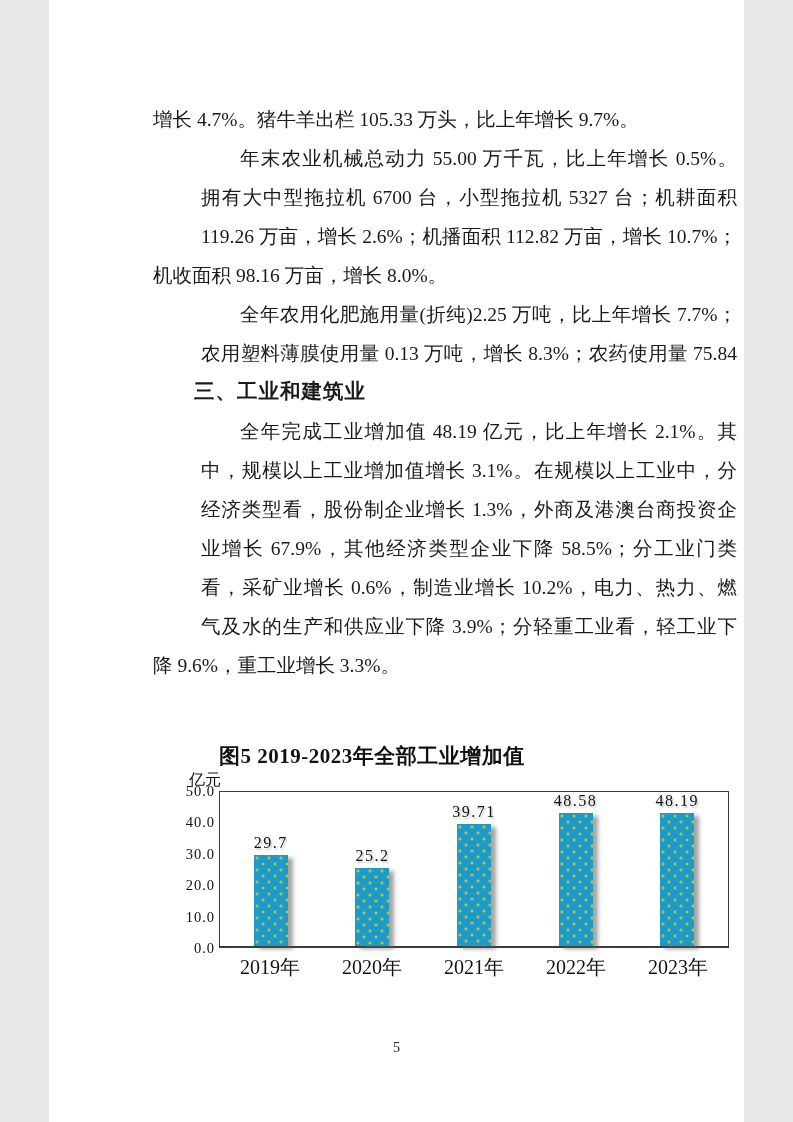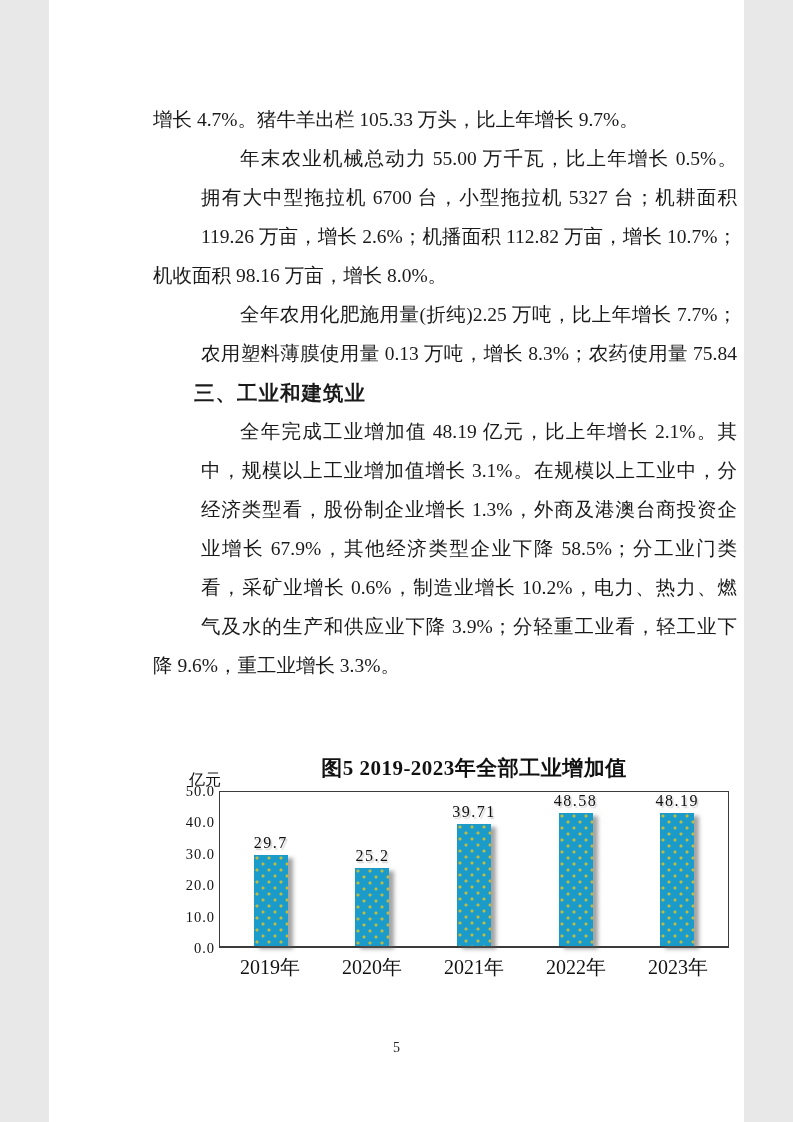--- a/index.html
+++ b/index.html
@@ -25,40 +25,40 @@
     height: 39px;
     line-height: 39px;
     font-size: 19.5px;
     text-align: left;
     white-space: normal;
     overflow: visible;
   }
   .line.indent { text-indent: 2em; }
   .line.fill { text-align: justify; text-align-last: justify; margin-left: 48px; }
   .line.heading {
-    font-family: Liberation Sans, sans-serif;
+    font-family: Liberation Mono, monospace;
     font-weight: 700;
     font-size: 20.5px;
     letter-spacing: 1px;
   }
 
   
   .chart {
     position: absolute;
     left: 140px;
     top: 740px;
     width: 552px;
     height: 250px;
   }
   .chart-title {
     position: absolute;
     left: 30px;
-    top: 14px;
+    top: 2px;
     width: 510px;
-    text-align: center;
+    text-align: left;
     font-weight: 700;
     font-size: 21px;
     letter-spacing: 0.5px;
     color: #111;
   }
   .unit-label {
     position: absolute;
     left: 0px;
     top: 30px;
     font-size: 16px;

